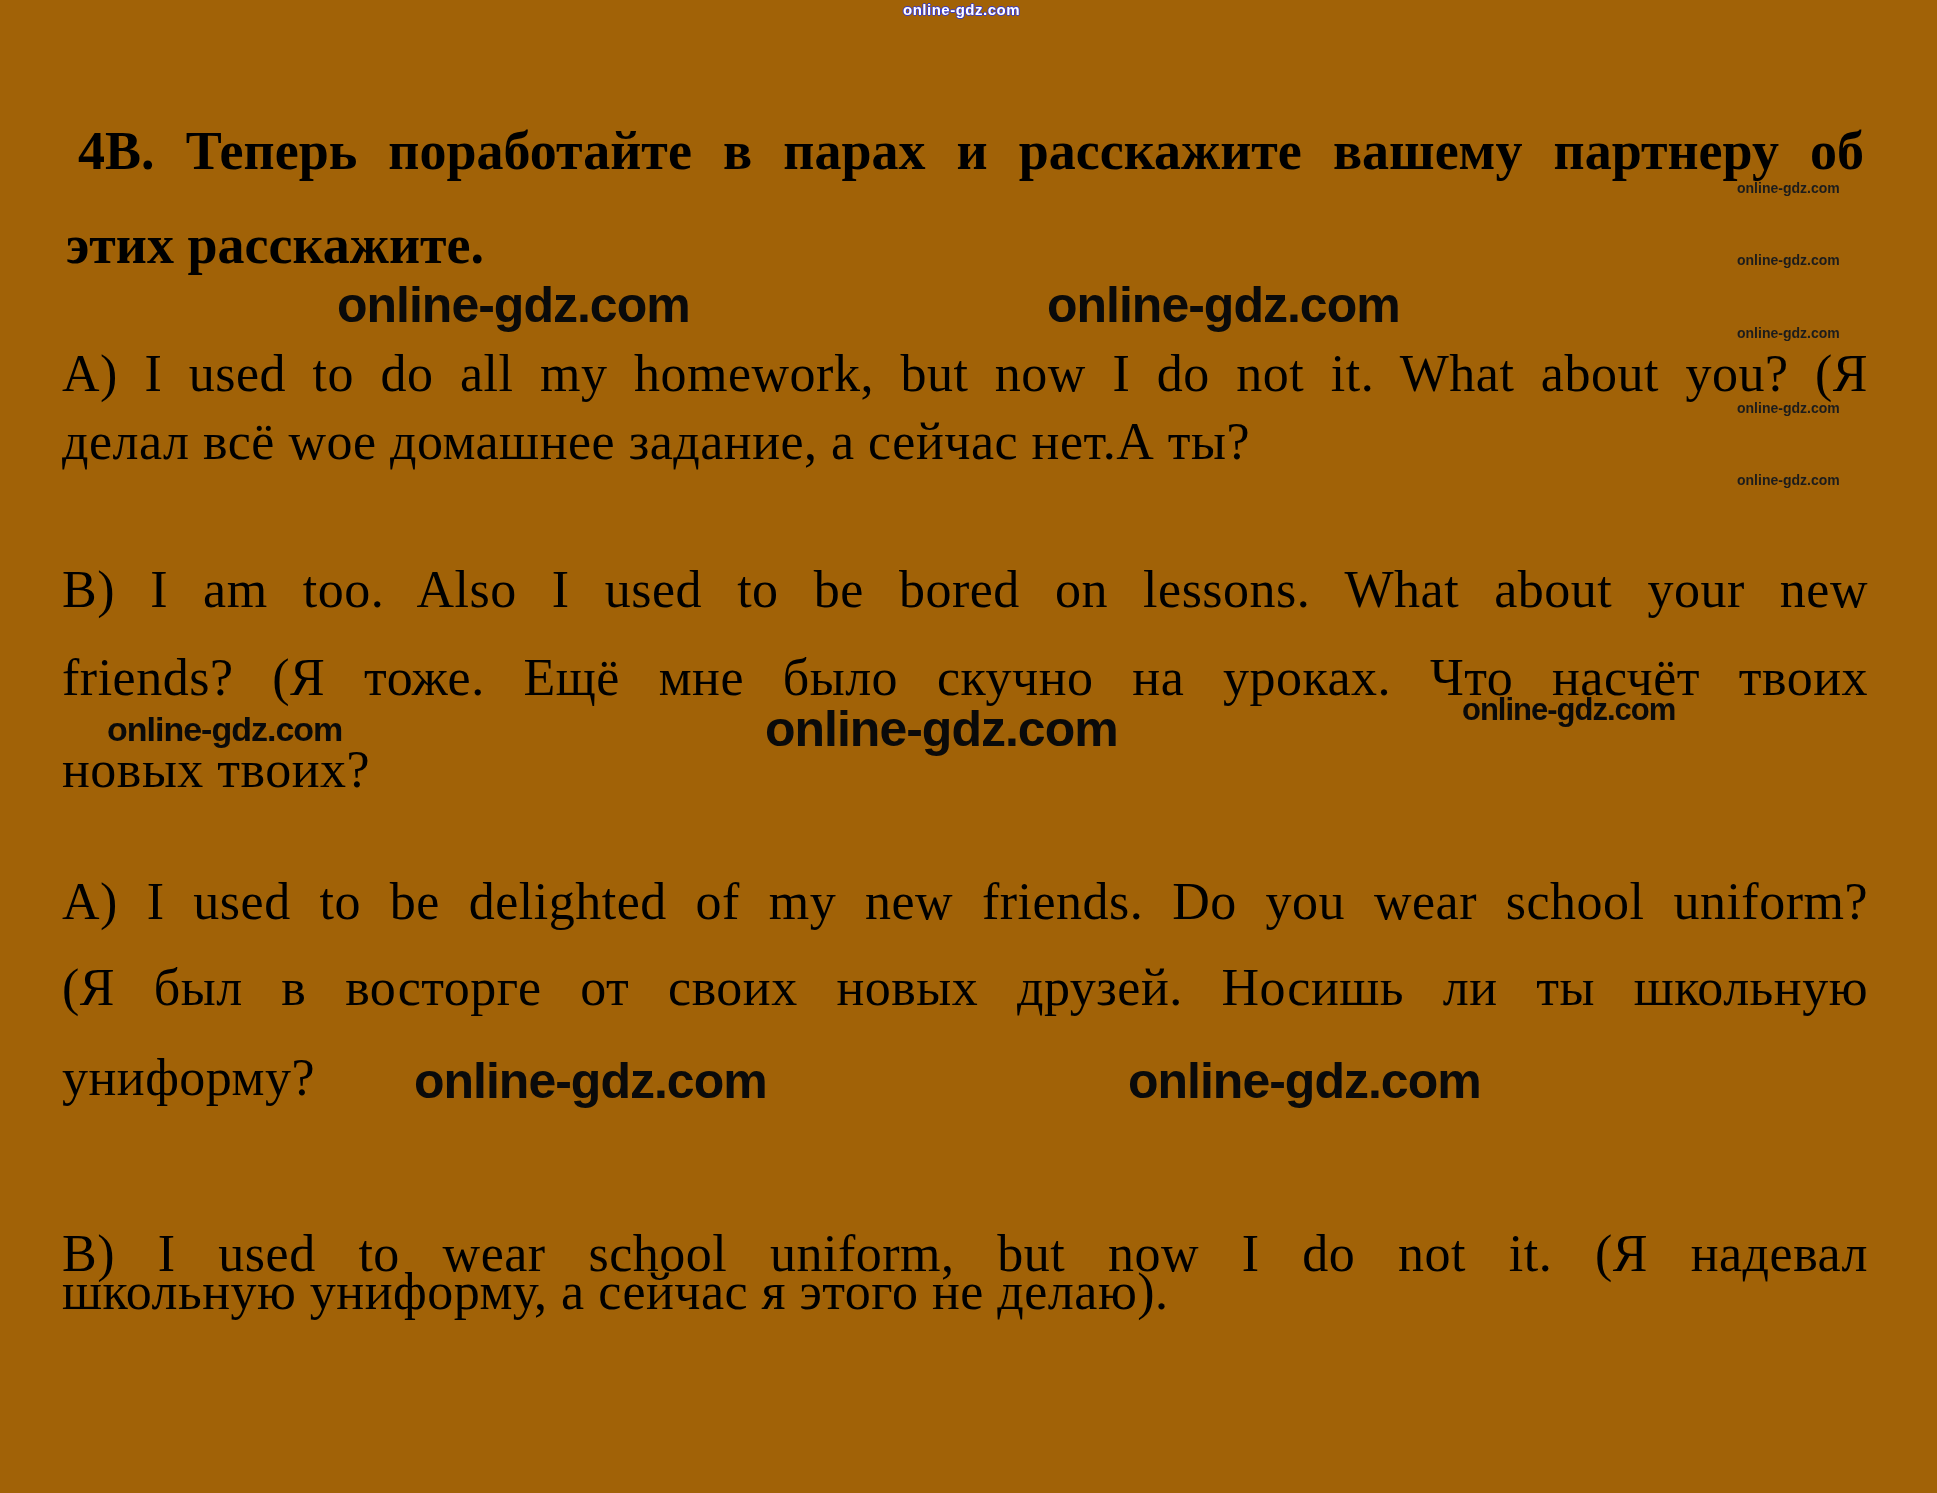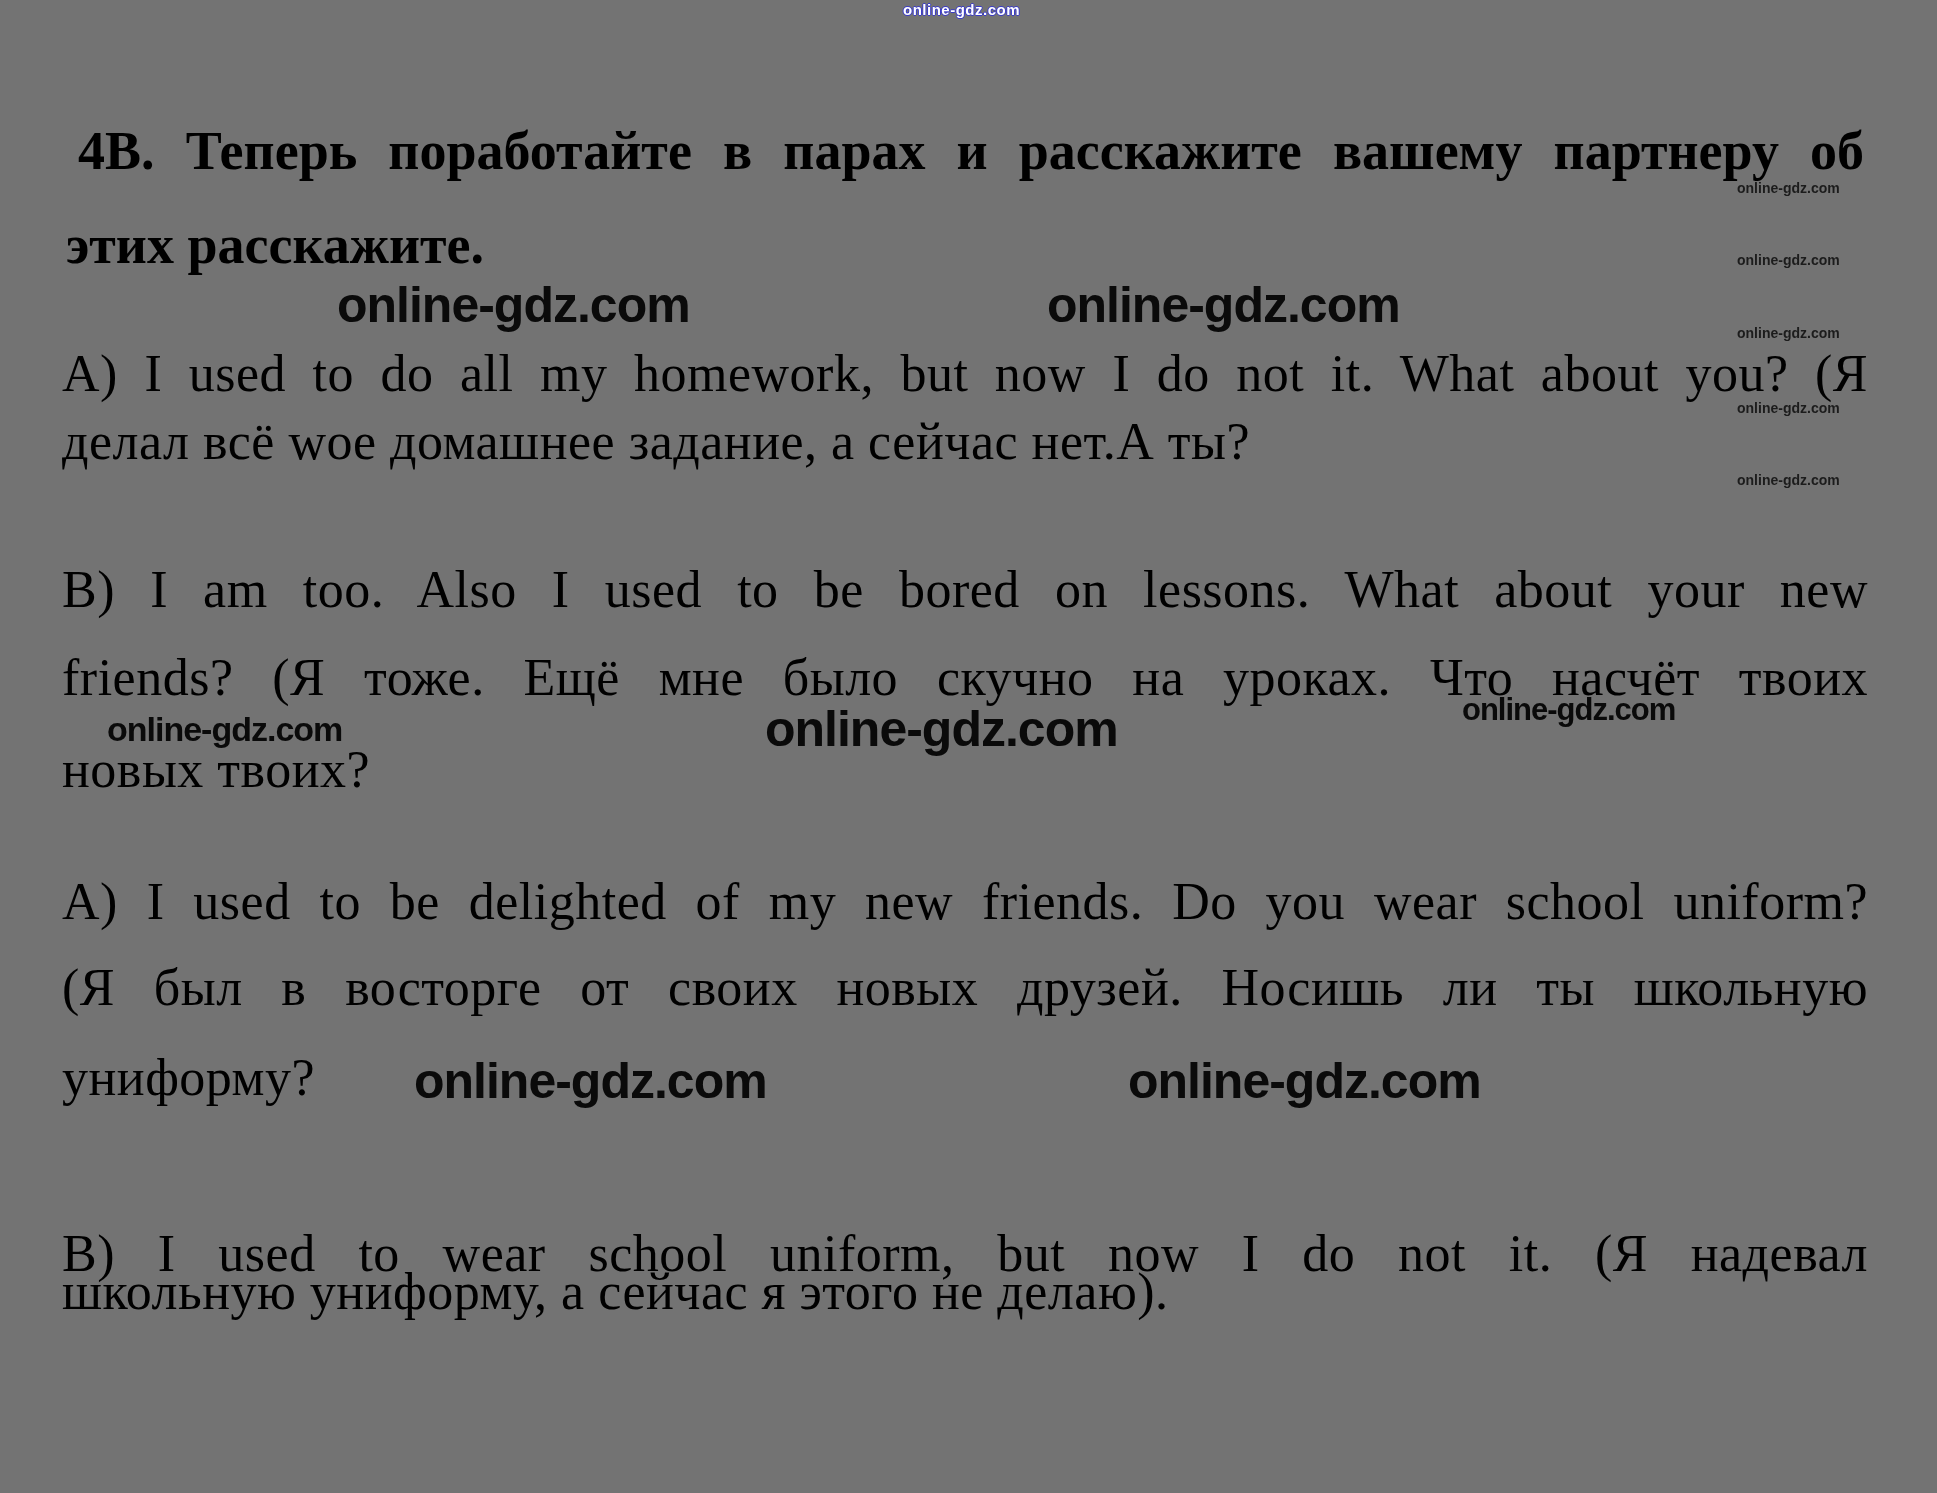--- a/index.html
+++ b/index.html
@@ -4,21 +4,21 @@
 <style>
   html, body {
     margin: 0;
     padding: 0;
     background: #e8e8e8;
   }
   .page {
     position: relative;
     width: 1937px;
     height: 1493px;
-    background: #737373;
+    background: #a16207;
     overflow: hidden;
     font-family: "Liberation Serif", serif;
     color: #000000;
   }
   
   .line {
     position: absolute;
     line-height: 1.15;
     white-space: nowrap;
   }

